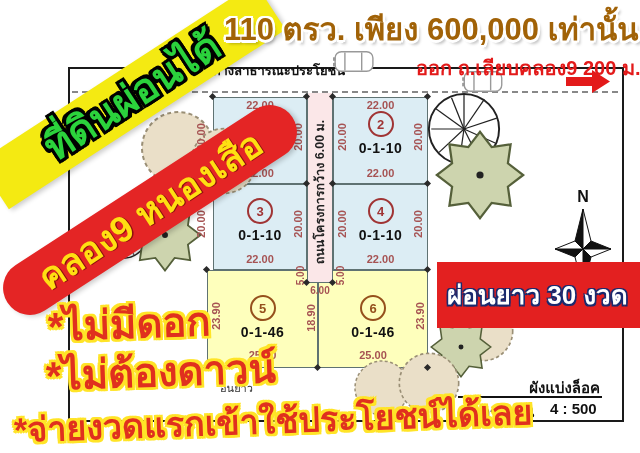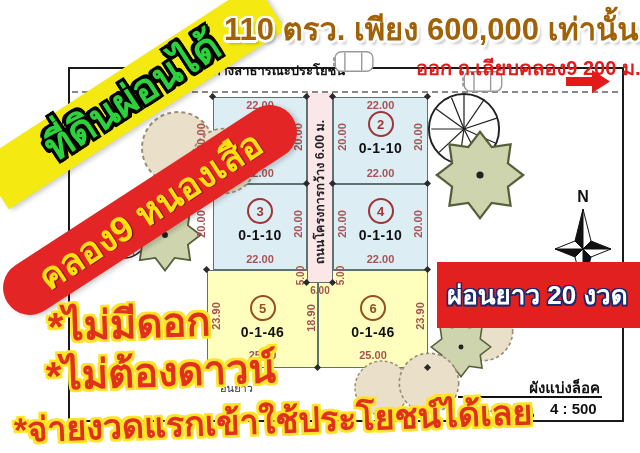--- a/index.html
+++ b/index.html
@@ -254,19 +254,19 @@
   <div class="scalevalue">4 : 500</div>
 
   <div class="headline">110 ตรว. เพียง 600,000 เท่านั้น</div>
   <div class="banner-yellow">
     <span>ที่ดินผ่อนได้</span>
   </div>
   <div class="banner-red">
     <span>คลอง9 หนองเสือ</span>
   </div>
   <div class="paybanner">
-    <div>ผ่อนยาว 20 งวด</div>
+    <div>ผ่อนยาว 30 งวด</div>
   </div>
   <div class="sell l1">*ไม่มีดอก</div>
   <div class="sell l2">*ไม่ต้องดาวน์</div>
   <div class="sell l3">*จ่ายงวดแรกเข้าใช้ประโยชน์ได้เลย</div>
 
 </div>
 
 </body></html>

